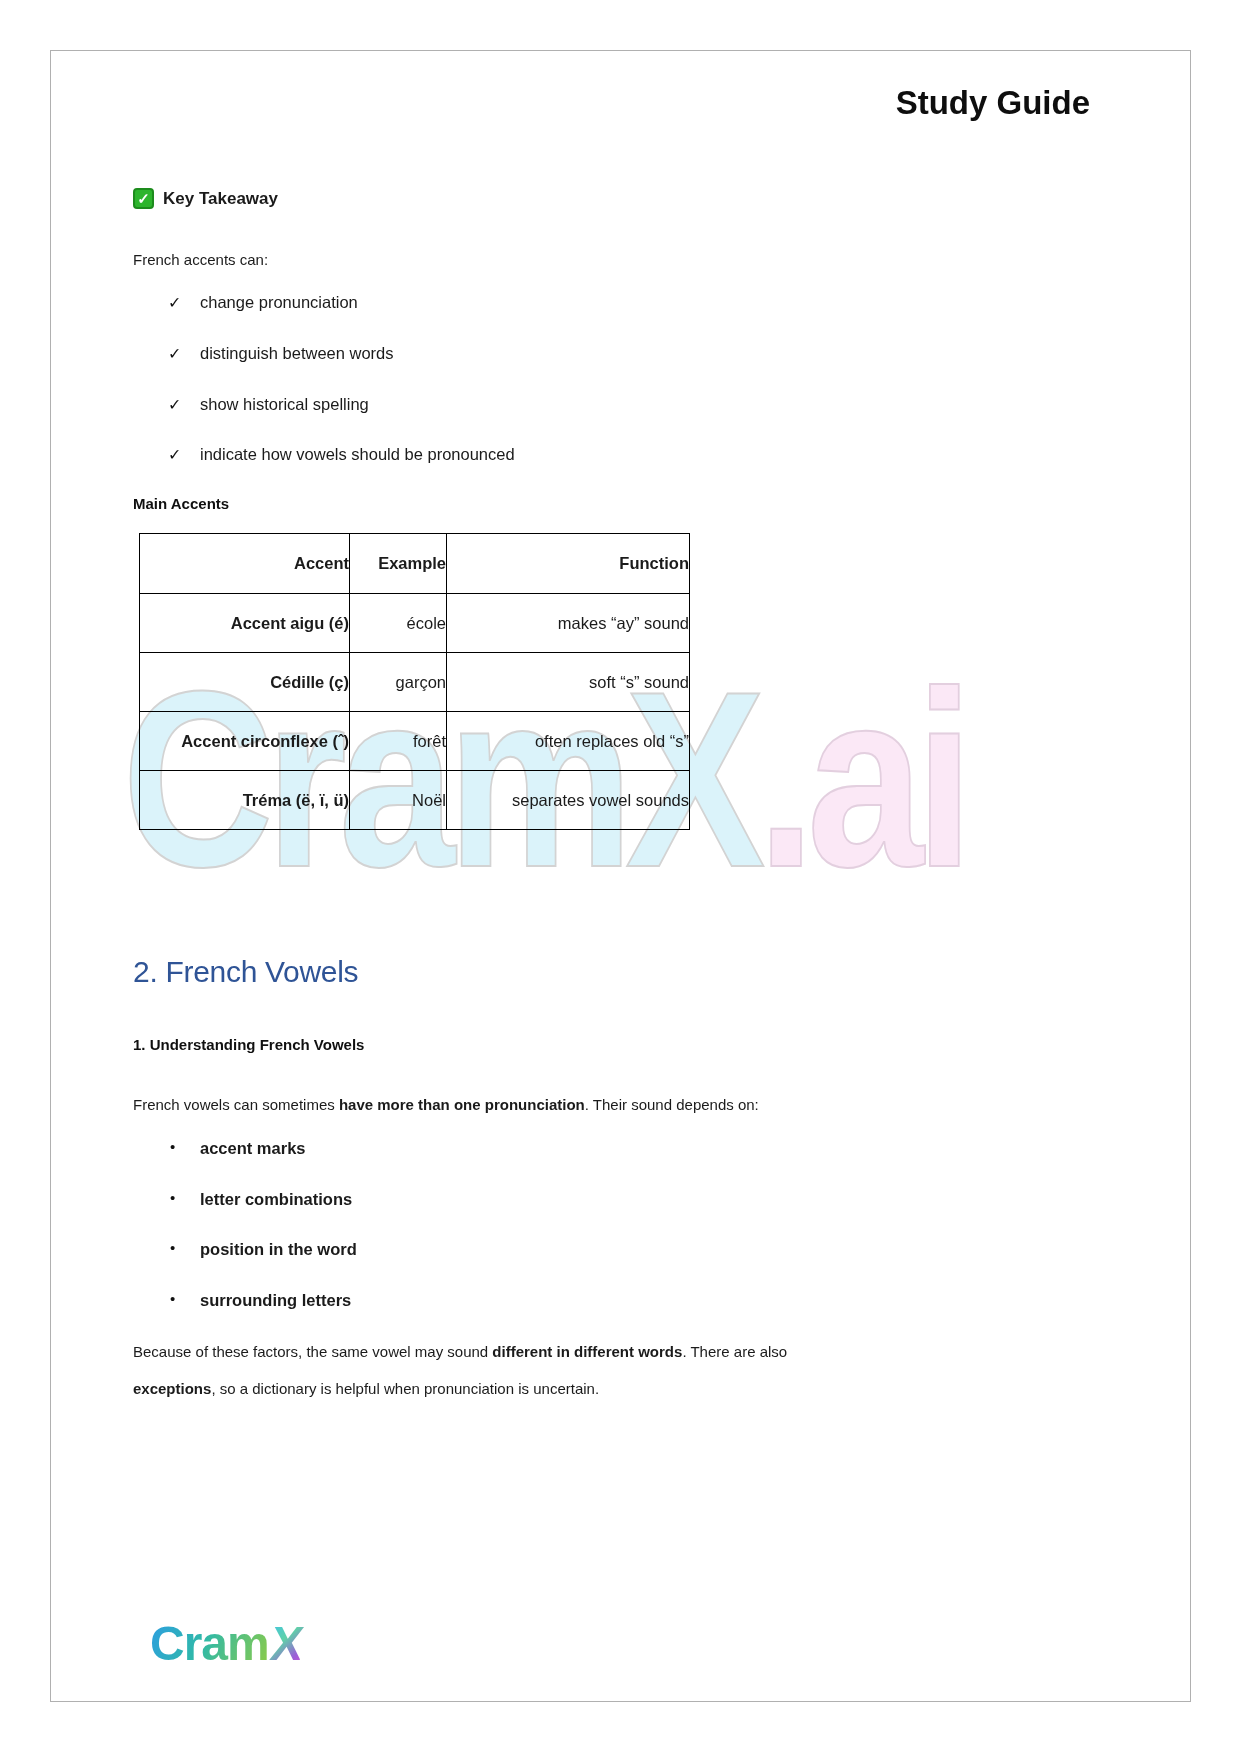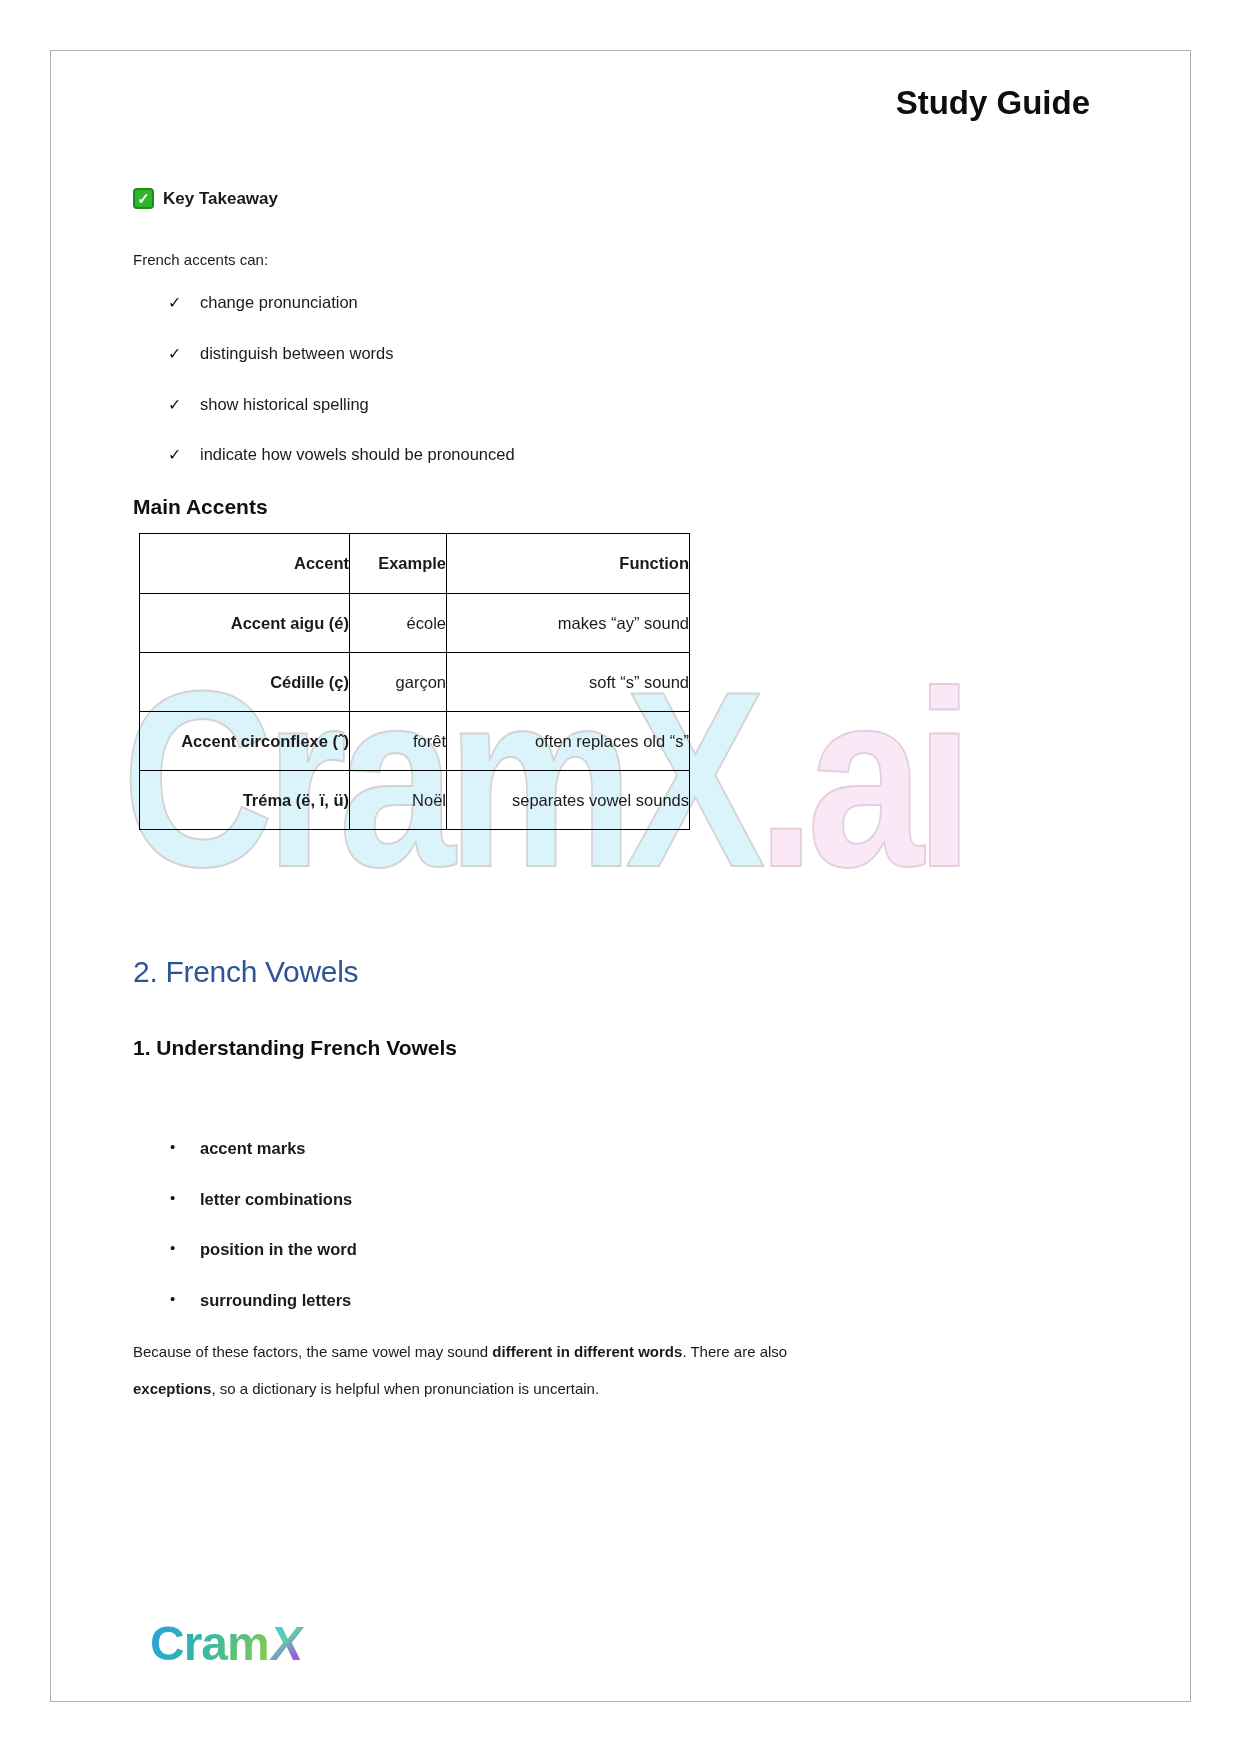--- a/index.html
+++ b/index.html
@@ -26,21 +26,21 @@
   .check-emoji { width:21px; height:21px; background:#2db52d; border:2px solid #1d8c1d;
     border-radius:4px; display:inline-flex; align-items:center; justify-content:center;
     color:#ffffff; font-size:15px; font-weight:700; }
 
   .para { position:absolute; left:133px; font-size:15px; line-height:37px; color:#1b1b1b; }
   .w930 { width:935px; }
 
   .check-item { position:absolute; left:133px; padding-left:67px; font-size:16.5px; }
   .check-item .mark { position:absolute; left:35px; top:0; font-size:16px; color:#111; }
 
-  .bold-head { position:absolute; left:133px; font-size:21px; font-weight:700; color:#101010; }
+  .bold-head { position:absolute; left:133px; font-size:15px; font-weight:700; color:#101010; }
 
   table.accents { position:absolute; left:139px; top:533px; border-collapse:collapse;
     background:transparent; }
   table.accents th, table.accents td { border:1.6px solid #000000; text-align:right;
     vertical-align:middle; padding:0 0 0 13px; font-size:16.5px; background:transparent; }
   table.accents th { font-weight:700; height:60px; }
   table.accents td { height:59px; }
   table.accents .c1 { width:210px; }
   table.accents .c2 { width:97px; }
   table.accents .c3 { width:243px; }
@@ -131,20 +131,21 @@
           <td class="c2">Noël</td>
           <td class="c3">separates vowel sounds</td>
         </tr>
       </tbody>
     </table>
 
     <div class="sec-head">2. French Vowels</div>
 
     <div class="bold-head" style="top:1036px;">1. Understanding French Vowels</div>
 
+    <p class="para w930" style="top:1086px;"><span>French vowels can sometimes </span><b>have more than one pronunciation</b><span>. Their sound depends on:</span></p>
 
     <div class="bullet-item" style="top:1139px;">
       <span class="mark">•</span>
       <span>accent marks</span>
     </div>
     <div class="bullet-item" style="top:1190px;">
       <span class="mark">•</span>
       <span>letter combinations</span>
     </div>
     <div class="bullet-item" style="top:1240px;">

